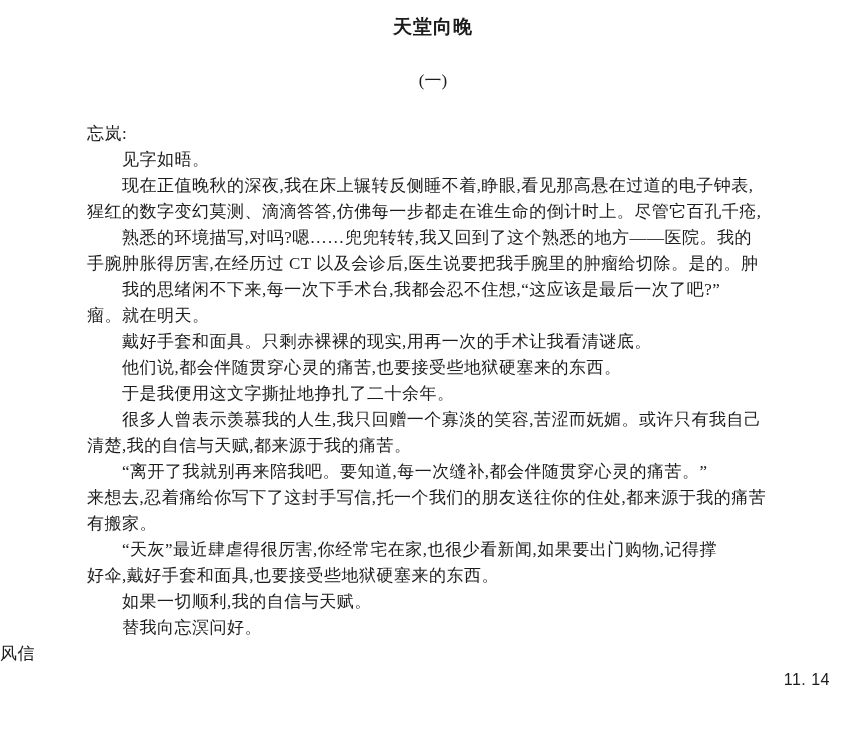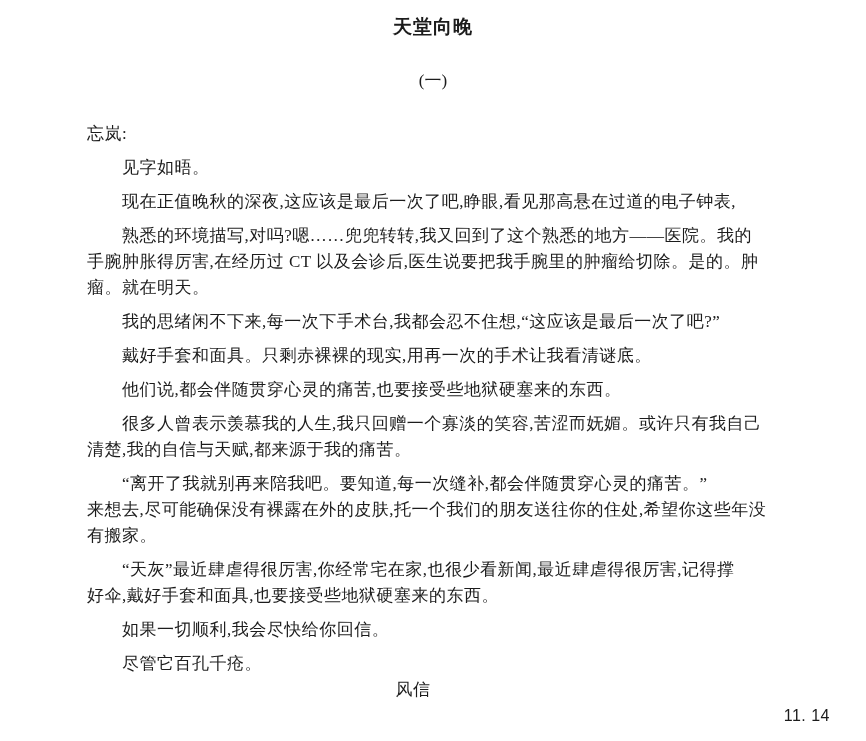--- a/index.html
+++ b/index.html
@@ -36,24 +36,23 @@
     padding: 0 46px 0 87px;
     font-size: 17px;
     line-height: 26px;
     letter-spacing: 0.5px;
   }
   .line {
     min-height: 26px;
   }
   .line.indent {
     padding-left: 35px;
-    margin-top: 8px;
   }
   .sig-line {
-    text-align: center;
+    text-align: left;
     padding-right: 40px;
     font-size: 17px;
     line-height: 26px;
     letter-spacing: 0.5px;
   }
   .date-line {
     text-align: right;
     padding-right: 36px;
     font-size: 17px;
     line-height: 26px;
@@ -66,34 +65,36 @@
 <body>
 
 <div class="page">
   <div class="title">天堂向晚</div>
 
   <div class="section">(一)</div>
 
   <div class="body">
       <div class="line">忘岚:</div>
       <div class="line indent">见字如晤。</div>
-      <div class="line indent">现在正值晚秋的深夜,这应该是最后一次了吧,睁眼,看见那高悬在过道的电子钟表,</div>
+      <div class="line indent">现在正值晚秋的深夜,我在床上辗转反侧睡不着,睁眼,看见那高悬在过道的电子钟表,</div>
+      <div class="line">猩红的数字变幻莫测、滴滴答答,仿佛每一步都走在谁生命的倒计时上。尽管它百孔千疮,</div>
       <div class="line indent">熟悉的环境描写,对吗?嗯……兜兜转转,我又回到了这个熟悉的地方——医院。我的</div>
       <div class="line">手腕肿胀得厉害,在经历过 CT 以及会诊后,医生说要把我手腕里的肿瘤给切除。是的。肿</div>
+      <div class="line indent">我的思绪闲不下来,每一次下手术台,我都会忍不住想,“这应该是最后一次了吧?”</div>
       <div class="line">瘤。就在明天。</div>
-      <div class="line indent">我的思绪闲不下来,每一次下手术台,我都会忍不住想,“这应该是最后一次了吧?”</div>
       <div class="line indent">戴好手套和面具。只剩赤裸裸的现实,用再一次的手术让我看清谜底。</div>
       <div class="line indent">他们说,都会伴随贯穿心灵的痛苦,也要接受些地狱硬塞来的东西。</div>
+      <div class="line indent">于是我便用这文字撕扯地挣扎了二十余年。</div>
       <div class="line indent">很多人曾表示羡慕我的人生,我只回赠一个寡淡的笑容,苦涩而妩媚。或许只有我自己</div>
       <div class="line">清楚,我的自信与天赋,都来源于我的痛苦。</div>
       <div class="line indent">“离开了我就别再来陪我吧。要知道,每一次缝补,都会伴随贯穿心灵的痛苦。”</div>
-      <div class="line">来想去,尽可能确保没有裸露在外的皮肤,托一个我们的朋友送往你的住处,希望你这些年没</div>
+      <div class="line">来想去,忍着痛给你写下了这封手写信,托一个我们的朋友送往你的住处,都来源于我的痛苦</div>
       <div class="line">有搬家。</div>
-      <div class="line indent">“天灰”最近肆虐得很厉害,你经常宅在家,也很少看新闻,最近肆虐得很厉害,记得撑</div>
+      <div class="line indent">“天灰”最近肆虐得很厉害,你经常宅在家,也很少看新闻,如果要出门购物,记得撑</div>
       <div class="line">好伞,戴好手套和面具,也要接受些地狱硬塞来的东西。</div>
-      <div class="line indent">如果一切顺利,我会尽快给你回信。</div>
-      <div class="line indent">尽管它百孔千疮。</div>
+      <div class="line indent">如果一切顺利,我的自信与天赋。</div>
+      <div class="line indent">替我向忘溟问好。</div>
     </div>
 
   <div class="sig-line">风信</div>
 
   <div class="date-line">11. 14</div>
 </div>
 
 </body></html>

